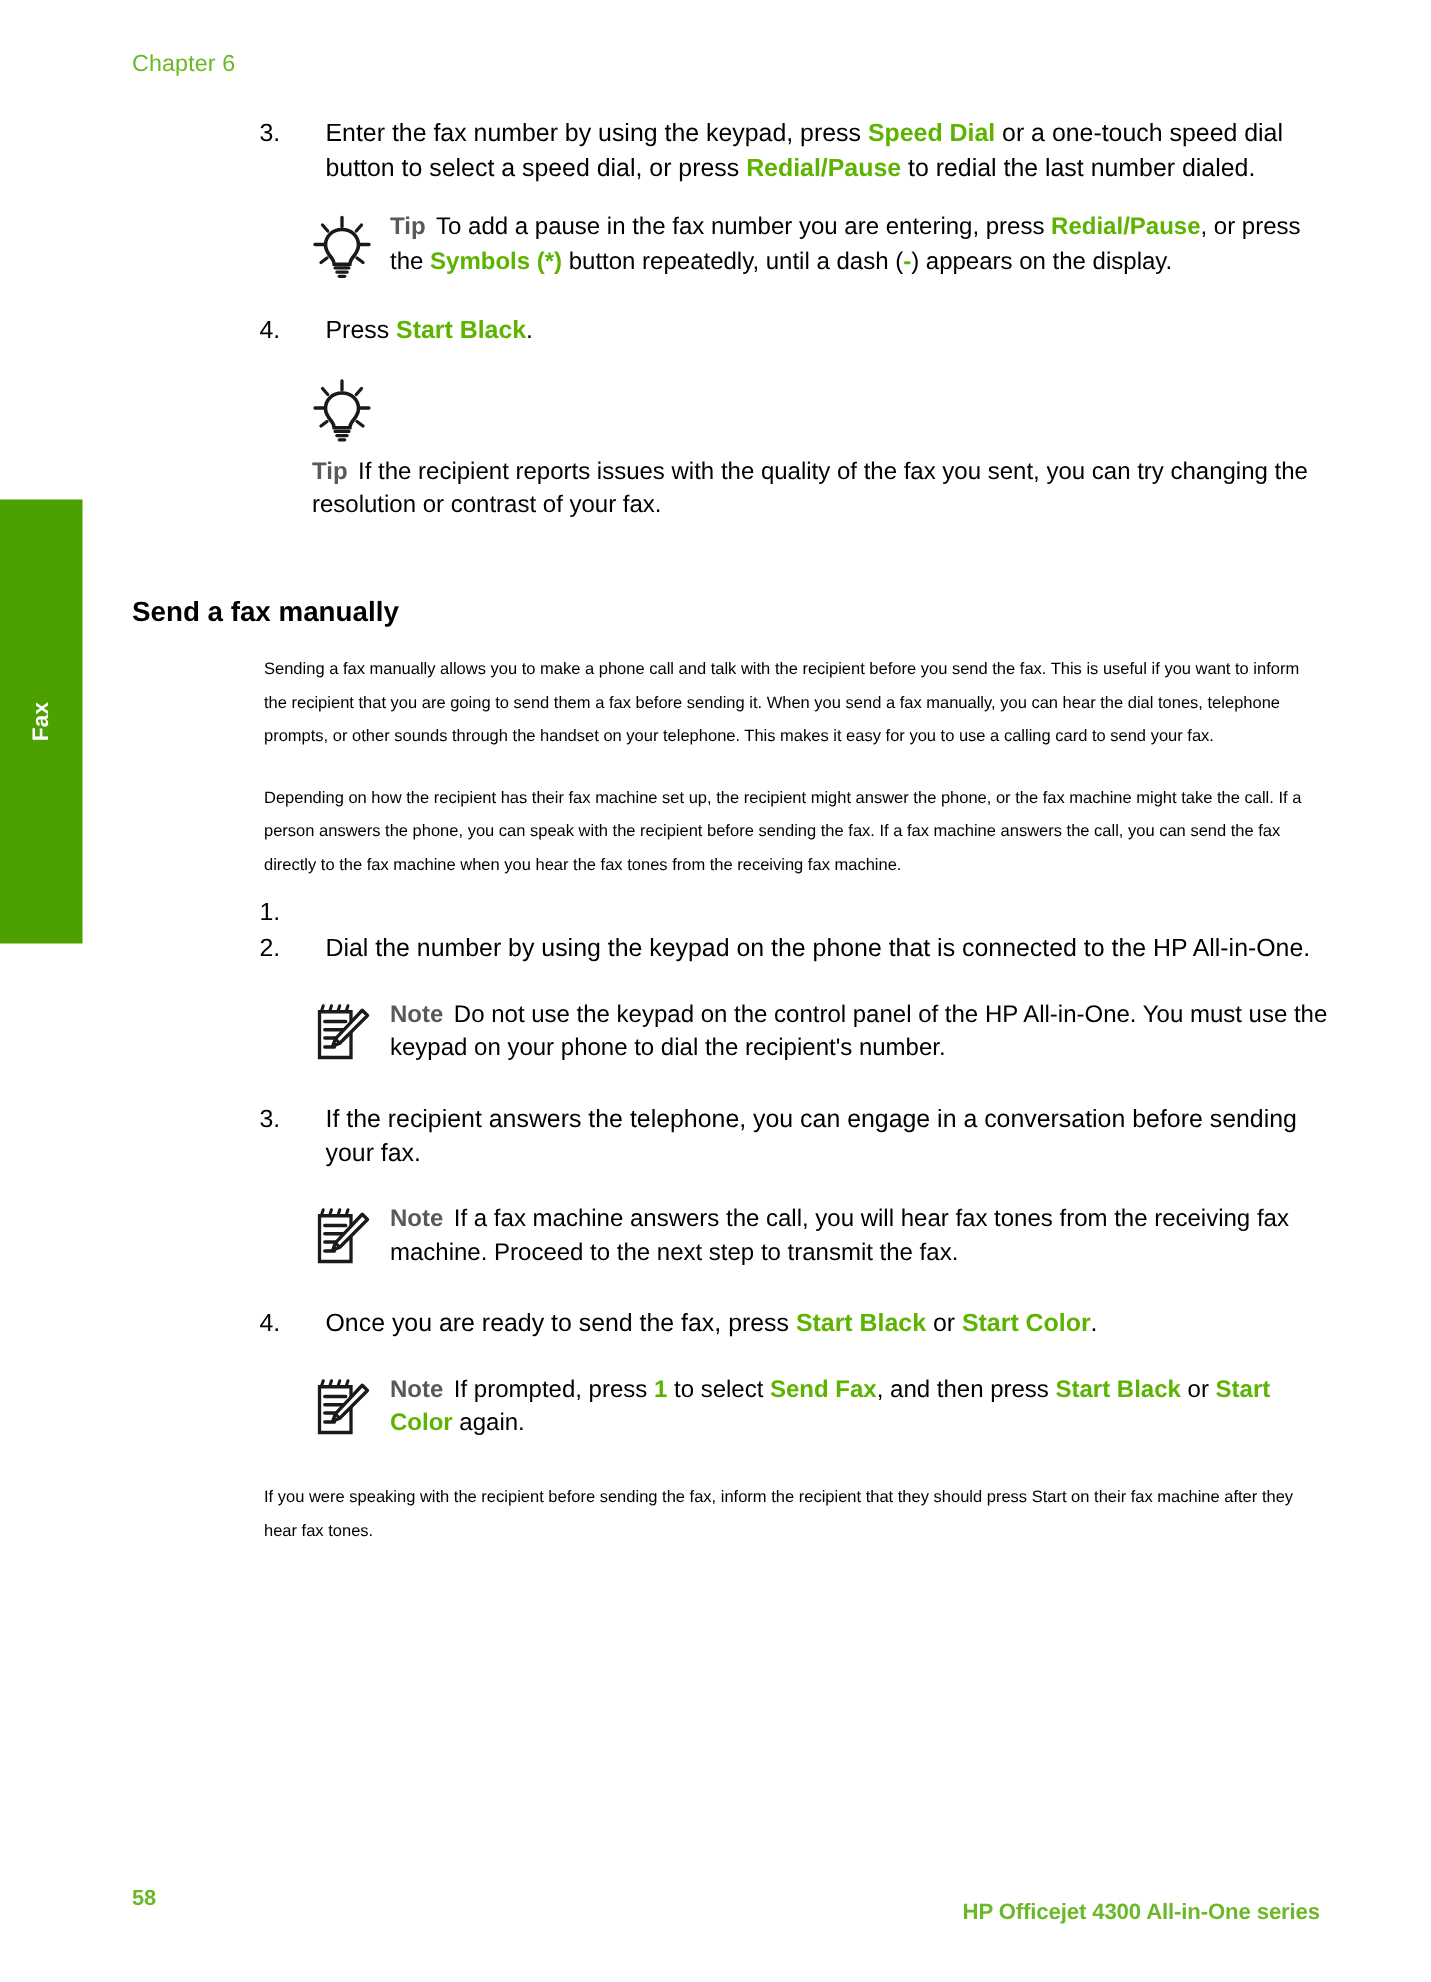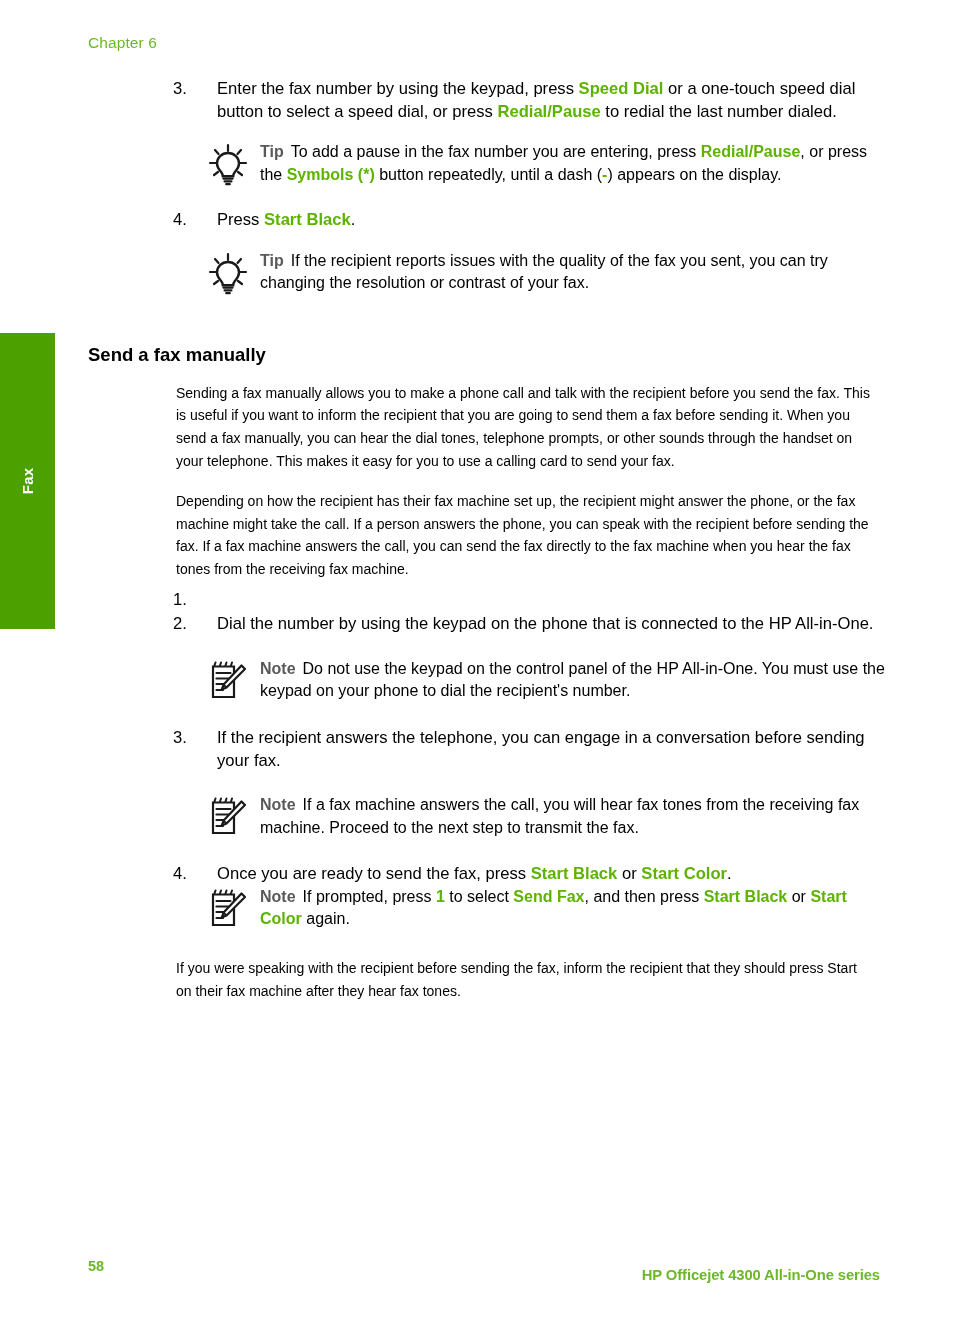--- a/index.html
+++ b/index.html
@@ -83,21 +83,21 @@
   .step-body {
     flex: 1 1 auto;
     max-width: 670px;
   }
 
   
   .proc .step-num { padding-left: 85px; }
 
   
   .para {
-    font-size: 14px;
+    font-size: 11px;
     line-height: 22.6px;
     margin-left: 88px;
     max-width: 700px;
   }
 
   
   .h-section {
     font-size: 18.5px;
     font-weight: bold;
     margin-left: 0;
@@ -190,21 +190,21 @@
       <div class="admon-text">
         <span class="admon-label">Tip</span><span>To add a pause in the fax number you are entering, press <span class="g">Redial/Pause</span>, or press the <span class="g">Symbols (*)</span> button repeatedly, until a dash (<span class="g">-</span>) appears on the display.</span>
       </div>
     </div>
 
     <div class="step" style="margin-top:22px;">
       <div class="step-num">4.</div>
       <div class="step-body">Press <span class="g">Start Black</span>.</div>
     </div>
 
-    <div class="admon" style="margin-top:18px;">
+    <div class="admon" style="margin-top:18px;flex-direction:column;">
       <div class="admon-icon">
         <svg width="40" height="44" viewBox="0 0 40 44" aria-hidden="true">
           <g stroke="#1a1a1a" stroke-width="2.2" stroke-linecap="round" fill="none">
             <line x1="20" y1="2" x2="20" y2="8"></line>
             <line x1="7" y1="7" x2="10.5" y2="11"></line>
             <line x1="33" y1="7" x2="29.5" y2="11"></line>
             <line x1="2" y1="20" x2="8" y2="20"></line>
             <line x1="32" y1="20" x2="38" y2="20"></line>
             <line x1="6" y1="32" x2="10" y2="29"></line>
             <line x1="34" y1="32" x2="30" y2="29"></line>
@@ -290,21 +290,21 @@
         <div class="admon-text">
           <span class="admon-label">Note</span><span>If a fax machine answers the call, you will hear fax tones from the receiving fax machine. Proceed to the next step to transmit the fax.</span>
         </div>
       </div>
 
       <div class="step" style="margin-top:24px;">
         <div class="step-num">4.</div>
         <div class="step-body">Once you are ready to send the fax, press <span class="g">Start Black</span> or <span class="g">Start Color</span>.</div>
       </div>
 
-      <div class="admon" style="">
+      <div class="admon" style="margin-top:22px;">
         <div class="admon-icon">
           <svg width="40" height="42" viewBox="0 0 40 42" aria-hidden="true">
             <g stroke="#1a1a1a" stroke-width="2" fill="none" stroke-linecap="round">
               <line x1="7.5" y1="2.5" x2="6" y2="7"></line>
               <line x1="13" y1="2.5" x2="11.5" y2="7"></line>
               <line x1="18.5" y1="2.5" x2="17" y2="7"></line>
               <line x1="24" y1="2.5" x2="22.5" y2="7"></line>
             </g>
             <path d="M5 6.5 L26 6.5 L26 37 L5 37 Z" fill="#ffffff" stroke="#1a1a1a" stroke-width="2.2"></path>
             <g stroke="#1a1a1a" stroke-width="2.2" stroke-linecap="round">

